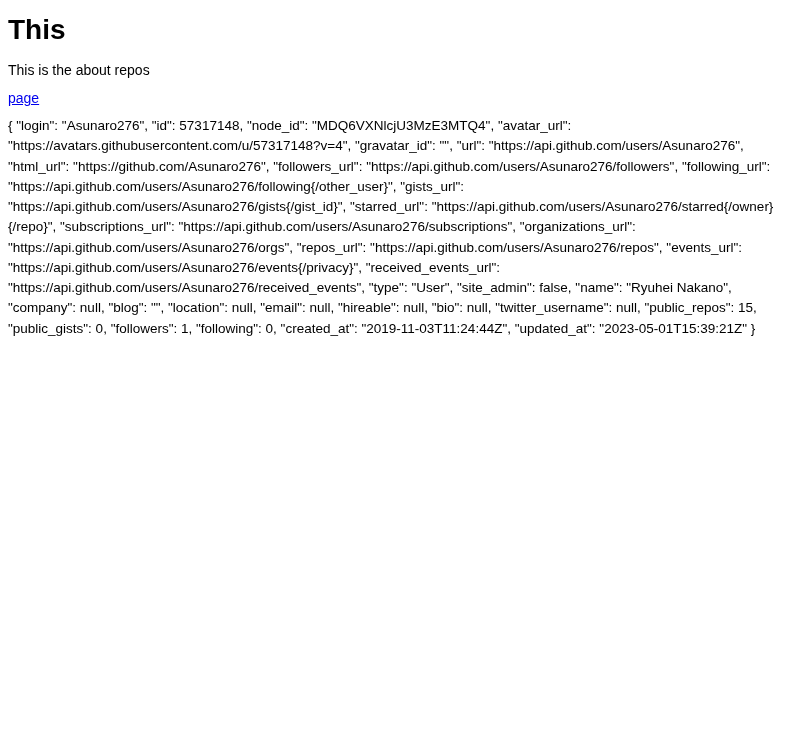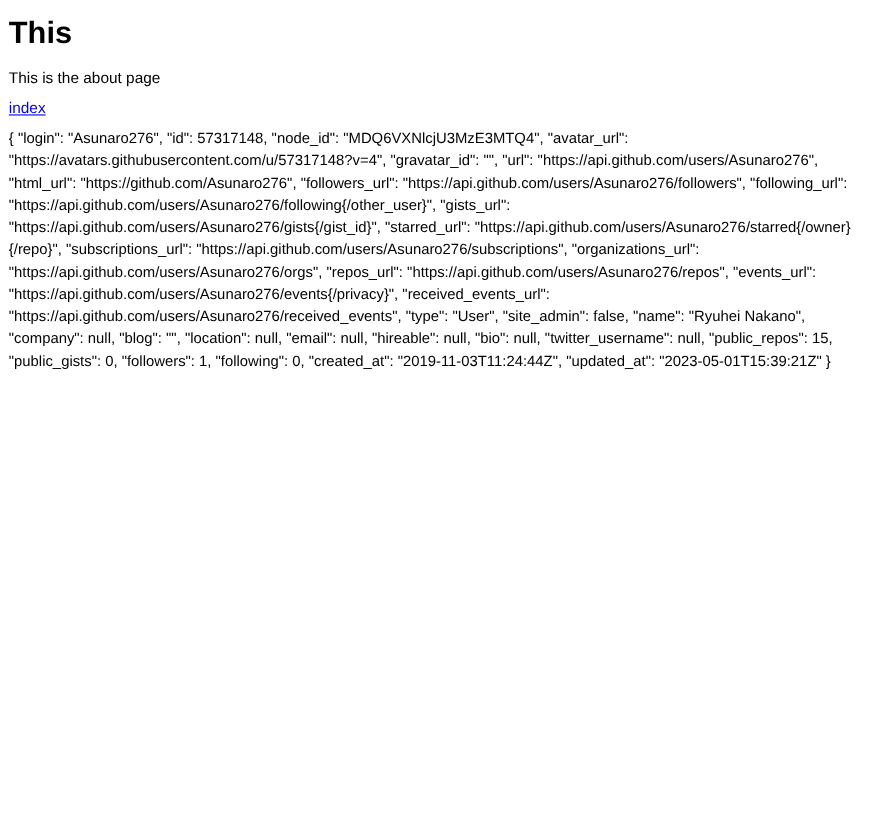--- a/index.html
+++ b/index.html
@@ -47,17 +47,17 @@
       color: #000000;
       word-break: break-word;
       white-space: pre-wrap;
     }
   </style>
 </head>
 <body>
 
 <h1>This</h1>
 
-<p class="subtitle">This is the about page</p>
+<p class="subtitle">This is the about repos</p>
 
-<a class="index-link" href="#">index</a>
+<a class="index-link" href="#">page</a>
 
 <div class="json-content">{ "login": "Asunaro276", "id": 57317148, "node_id": "MDQ6VXNlcjU3MzE3MTQ4", "avatar_url": "https://avatars.githubusercontent.com/u/57317148?v=4", "gravatar_id": "", "url": "https://api.github.com/users/Asunaro276", "html_url": "https://github.com/Asunaro276", "followers_url": "https://api.github.com/users/Asunaro276/followers", "following_url": "https://api.github.com/users/Asunaro276/following{/other_user}", "gists_url": "https://api.github.com/users/Asunaro276/gists{/gist_id}", "starred_url": "https://api.github.com/users/Asunaro276/starred{/owner}{/repo}", "subscriptions_url": "https://api.github.com/users/Asunaro276/subscriptions", "organizations_url": "https://api.github.com/users/Asunaro276/orgs", "repos_url": "https://api.github.com/users/Asunaro276/repos", "events_url": "https://api.github.com/users/Asunaro276/events{/privacy}", "received_events_url": "https://api.github.com/users/Asunaro276/received_events", "type": "User", "site_admin": false, "name": "Ryuhei Nakano", "company": null, "blog": "", "location": null, "email": null, "hireable": null, "bio": null, "twitter_username": null, "public_repos": 15, "public_gists": 0, "followers": 1, "following": 0, "created_at": "2019-11-03T11:24:44Z", "updated_at": "2023-05-01T15:39:21Z" }</div>
 
 </body></html>

